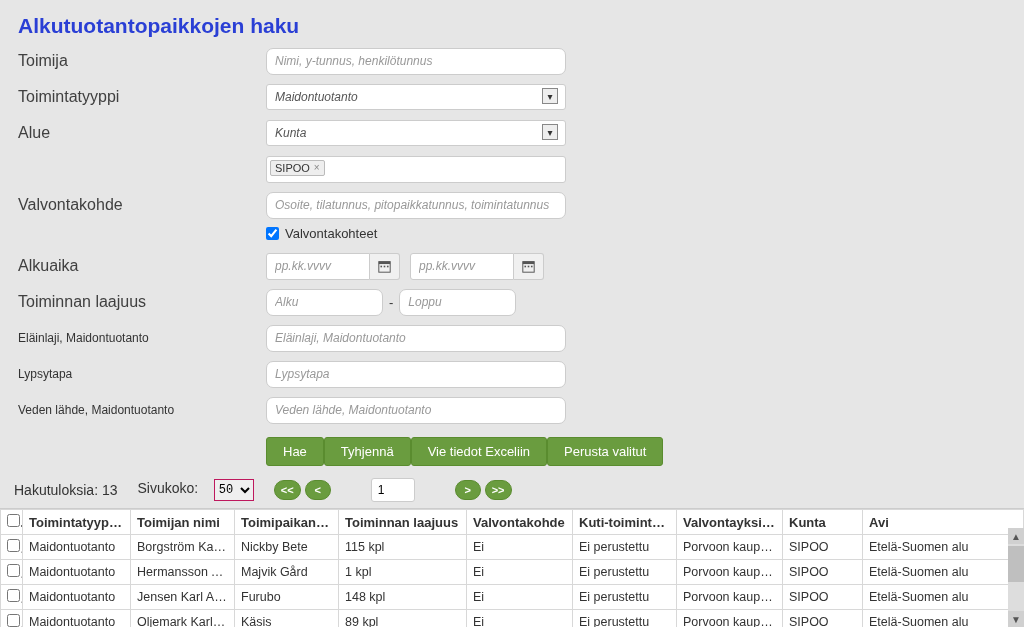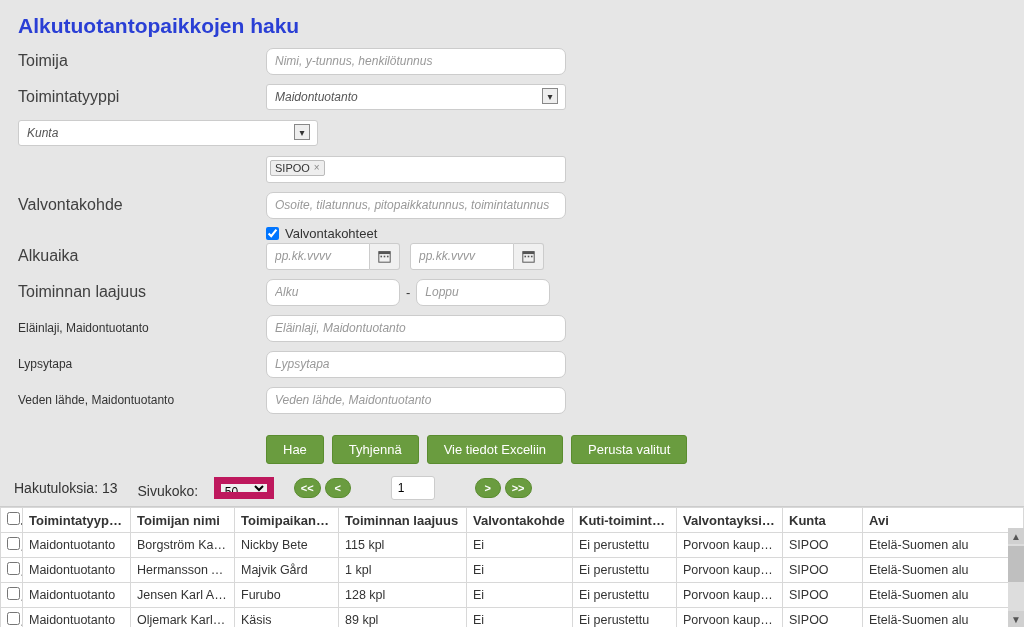--- a/index.html
+++ b/index.html
@@ -93,70 +93,71 @@
 .tag-x {
   margin-left: 4px;
   color: #888;
   cursor: pointer;
   font-size: 10px;
 }
 .chk-row {
   display: flex;
   align-items: center;
   margin-left: 248px;
-  margin-bottom: 0;
+  margin-bottom: 10px;
   font-size: 13px;
 }
 .chk-row input { margin-right: 6px; }
 .date-group { display: flex; align-items: flex-end; gap: 10px; }
 .date-input {
   display: flex;
   align-items: center;
 }
 .date-input .txt { width: 104px; border-radius: 3px 0 0 3px; }
 .cal-btn {
   width: 30px; height: 27px;
   border: 1px solid #ccc;
   border-left: none;
   background: #f0f0f0;
   border-radius: 0 3px 3px 0;
   display: flex; align-items: center; justify-content: center;
   font-size: 13px; color: #444;
   cursor: pointer;
 }
 .range-input { display: flex; align-items: center; gap: 6px; }
-.range-input .txt { width: 134px; }
+.range-input .txt { width: 117px; }
 .dash { font-size: 13px; }
 .btn-row {
   display: flex;
-  gap: 8px;
+  gap: 0;
   margin-left: 248px;
-  margin-top: 20px;
+  margin-top: 12px;
   margin-bottom: 8px;
 }
 .btn {
   background: #6a9c3f;
   border: 1px solid #5a8c2f;
   color: #fff;
   font-size: 13px;
   padding: 6px 16px;
   border-radius: 3px;
   cursor: pointer;
 }
 .results-bar {
   display: flex;
   align-items: center;
   padding: 4px 14px 6px;
   font-size: 14px;
   gap: 20px;
 }
 .results-bar .pgsize select {
-  width: 60px; height: 22px;
-  border: 7px solid #be185d;
+  width: 40px; height: 22px;
+  border: 1px solid #be185d;
   font-size: 12px;
+  font-family: Liberation Mono, monospace;
 }
 .page-btns { display: flex; gap: 4px; }
 .pbtn {
   background: #6a9c3f;
   border: 1px solid #5a8c2f;
   color: #fff;
   font-size: 11px;
   font-weight: bold;
   height: 20px;
   min-width: 26px;
@@ -229,20 +230,21 @@
       <div class="sel-wrap">
         <select class="sel">
           <option>Maidontuotanto</option>
         </select>
         <div class="sel-arrow">▾</div>
       </div>
     </div>
   </div>
 
   <div class="form-row">
+    <div class="form-label">Alue</div>
     <div class="form-ctrl">
       <div class="sel-wrap">
         <select class="sel">
           <option>Kunta</option>
         </select>
         <div class="sel-arrow">▾</div>
       </div>
     </div>
   </div>
 
@@ -408,21 +410,21 @@
           <td>Ei perustettu</td>
           <td>Porvoon kaupunk</td>
           <td>SIPOO</td>
           <td>Etelä-Suomen alu</td>
         </tr>
         <tr>
           <td class="chkcol"><input type="checkbox" style=""></td>
           <td>Maidontuotanto</td>
           <td>Jensen Karl Atte</td>
           <td>Furubo</td>
-          <td>128 kpl</td>
+          <td>148 kpl</td>
           <td>Ei</td>
           <td>Ei perustettu</td>
           <td>Porvoon kaupunk</td>
           <td>SIPOO</td>
           <td>Etelä-Suomen alu</td>
         </tr>
         <tr>
           <td class="chkcol"><input type="checkbox" style=""></td>
           <td>Maidontuotanto</td>
           <td>Oljemark Karl-eri</td>

